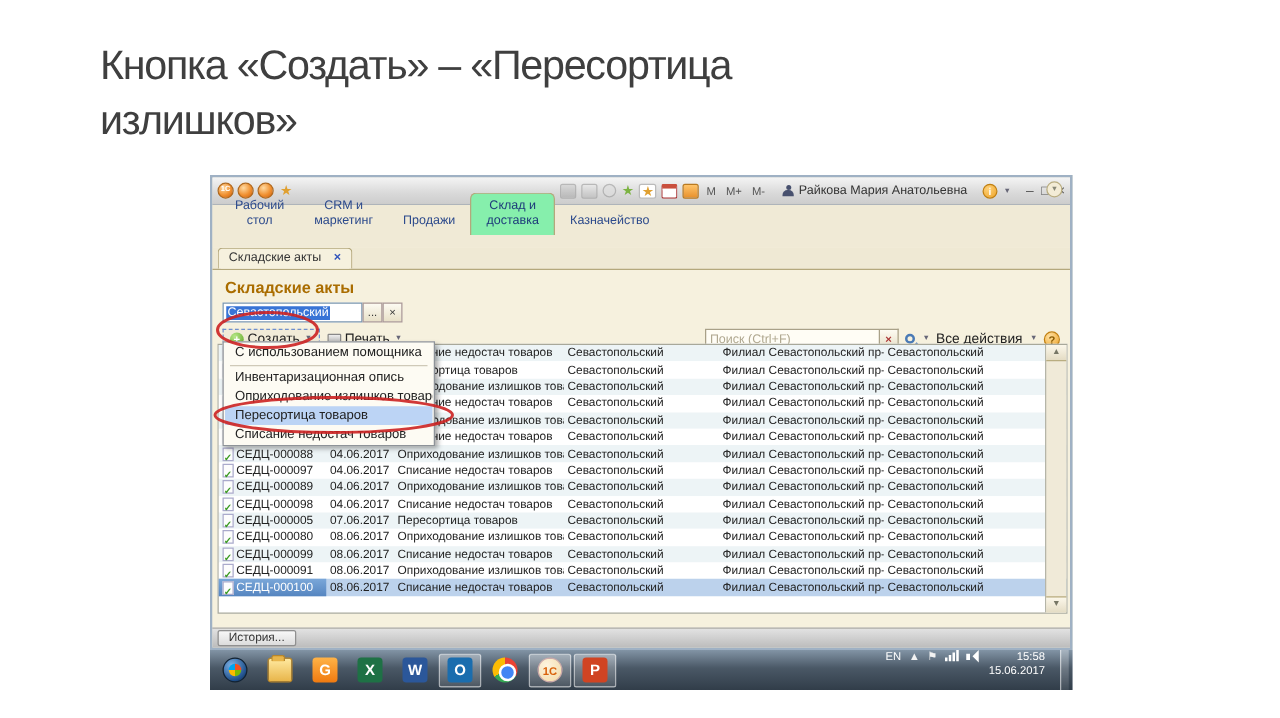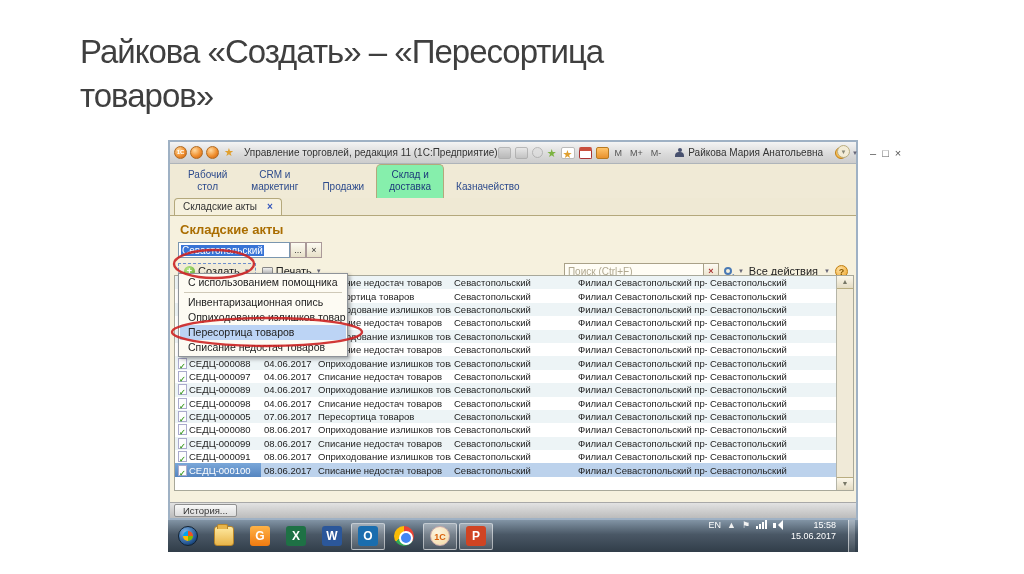--- a/index.html
+++ b/index.html
@@ -38,21 +38,21 @@
   .person { width:9px; height:10px; position:relative; }
   .person::before { content:""; position:absolute; left:2.5px; top:0; width:4px; height:4px; border-radius:50%; background:#47506e; }
   .person::after { content:""; position:absolute; left:0; top:4.5px; width:9px; height:5px; border-radius:4px 4px 0 0; background:#47506e; }
   .info-ico { width:12px; height:12px; border-radius:50%; background:radial-gradient(circle at 35% 30%, #ffd27a, #eda42a); border:1px solid #c07f10; color:#fff; font-size:8px; text-align:center; line-height:11px; font-weight:bold; margin-left:8px; }
   .caret { font-size:6px; color:#667; margin-left:1px; }
   .winbtns { display:flex; gap:6px; margin-left:8px; color:#555; font-size:11px; }
   .winbtns span { cursor:default; line-height:20px; }
 
   
   .sections { position:absolute; left:0; top:22px; right:0; height:34px; background:#f0ead6;
-    display:flex; align-items:flex-end; padding:0 6px; }
+    display:flex; align-items:flex-end; padding:10px 6px; }
   .sec-tab { font-size:10px; line-height:12px; color:#2c4a8c; text-align:center; white-space:pre-line;
     padding:4px 12px 5px; cursor:default; }
   .sec-tab.active { background:#86efac; border:1px solid #b4a87c; border-bottom:none;
     border-radius:5px 5px 0 0; color:#1d3a7a; }
 
   
   .doctabs { position:absolute; left:0; top:56px; right:0; height:18px; border-bottom:1px solid #b4a87c;
     background:#efe9d4; display:flex; align-items:flex-end; padding:0 4px; }
   .doctab { background:#f6f1de; border:1px solid #b4a87c; border-bottom:none; border-radius:4px 4px 0 0;
     font-size:10px; color:#333; padding:2px 8px 3px; display:flex; gap:10px; align-items:center; }
@@ -141,31 +141,30 @@
   .sigbars i { width:2px; background:#fff; display:block; }
   .spk { display:flex; align-items:center; }
   .spk .box { width:3px; height:5px; background:#fff; }
   .spk .cone { width:0; height:0; border:5px solid transparent; border-right-color:#fff; margin-left:-3px; }
   .clock { text-align:right; line-height:11px; margin:0 2px; }
   .showdesk { width:7px; height:32px; background:linear-gradient(rgba(255,255,255,.3),rgba(255,255,255,.08)); border-left:1px solid rgba(255,255,255,.55); margin-left:4px; }
 </style>
 </head>
 <body>
 
-<div class="slide-title">Райкова «Создать» – «Пересортица товаров»</div>
+<div class="slide-title">Кнопка «Создать» – «Пересортица излишков»</div>
 
 <div class="shot">
   <div class="win">
 
     <div class="titlebar">
       <div class="orb">1С</div>
       <div class="orb"></div>
       <div class="orb"></div>
       <div class="star-fav">★</div>
-      <div class="tb-title">Управление торговлей, редакция 11  (1С:Предприятие)</div>
       <div class="tb-mid">
         <div class="mini-ico ico-save"></div>
         <div class="mini-ico ico-print"></div>
         <div class="mini-ico ico-preview"></div>
         <div class="mini-ico ico-favadd">★</div>
         <div class="mini-ico ico-favbox">★</div>
         <div class="mini-ico ico-cal"></div>
         <div class="mini-ico ico-calc"></div>
         <span class="mem">M</span>
         <span class="mem">M+</span>

